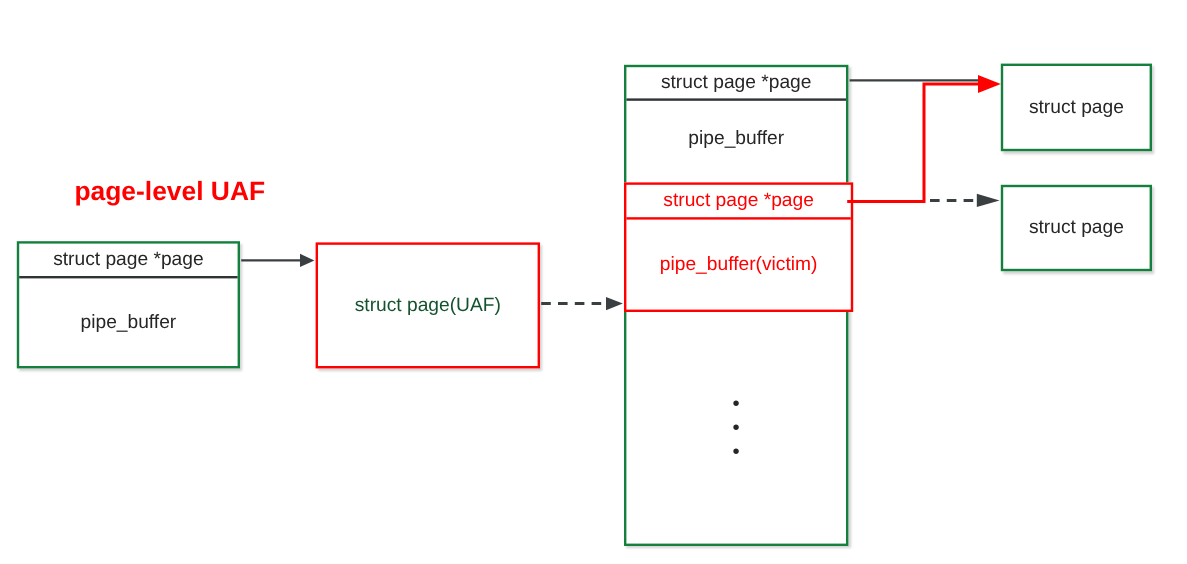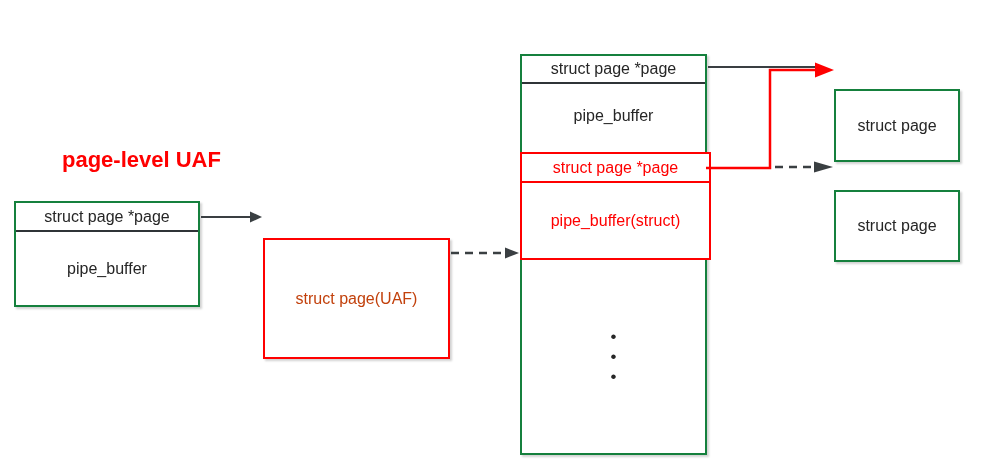--- a/index.html
+++ b/index.html
@@ -25,30 +25,29 @@
     background:#ffffff;
     box-shadow:2px 2px 2px rgba(0,0,0,0.18);
     font-weight:normal;
     font-size:16px;
   }
   .center-text{
     display:flex;
     align-items:center;
     justify-content:center;
     text-align:right;
-    margin-top:36px;
   }
   
   .left-box{left:14px;top:201px;width:186px;height:106px;display:flex;flex-direction:column;}
   .left-box .hdr{height:27px;border-bottom:2px solid #2f3437;display:flex;align-items:center;justify-content:center;}
   .left-box .bdy{flex:1;display:flex;align-items:center;justify-content:center;}
   
   .uaf-box{
-    left:263px;top:202px;width:187px;height:121px;
-    border-color:#ff0000;color:#c2410c;
+    left:263px;top:202px;width:187px;height:105px;
+    border-color:#ff0000;color:#14532d;
   }
   
   .tall-box{left:520px;top:54px;width:187px;height:401px;}
   .tall-box .sec1{height:26px;border-bottom:2px solid #2f3437;display:flex;align-items:center;justify-content:center;}
   .tall-box .sec2{height:64px;display:flex;align-items:center;justify-content:center;}
   .red-section{
     position:absolute;
     box-sizing:border-box;
     left:-2px;top:96px;
     width:191px;height:108px;
@@ -81,21 +80,21 @@
     <div class="bdy">pipe_buffer</div>
   </div>
 
   <div class="box uaf-box center-text">struct page(UAF)</div>
 
   <div class="box tall-box">
     <div class="sec1">struct page *page</div>
     <div class="sec2">pipe_buffer</div>
     <div class="red-section">
       <div class="hdr">struct page *page</div>
-      <div class="bdy">pipe_buffer(struct)</div>
+      <div class="bdy">pipe_buffer(victim)</div>
     </div>
     <div class="dots">
       <span>•</span>
       <span>•</span>
       <span>•</span>
     </div>
   </div>
 
   <div class="box right-box-top center-text">struct page</div>
   <div class="box right-box-bottom center-text">struct page</div>

